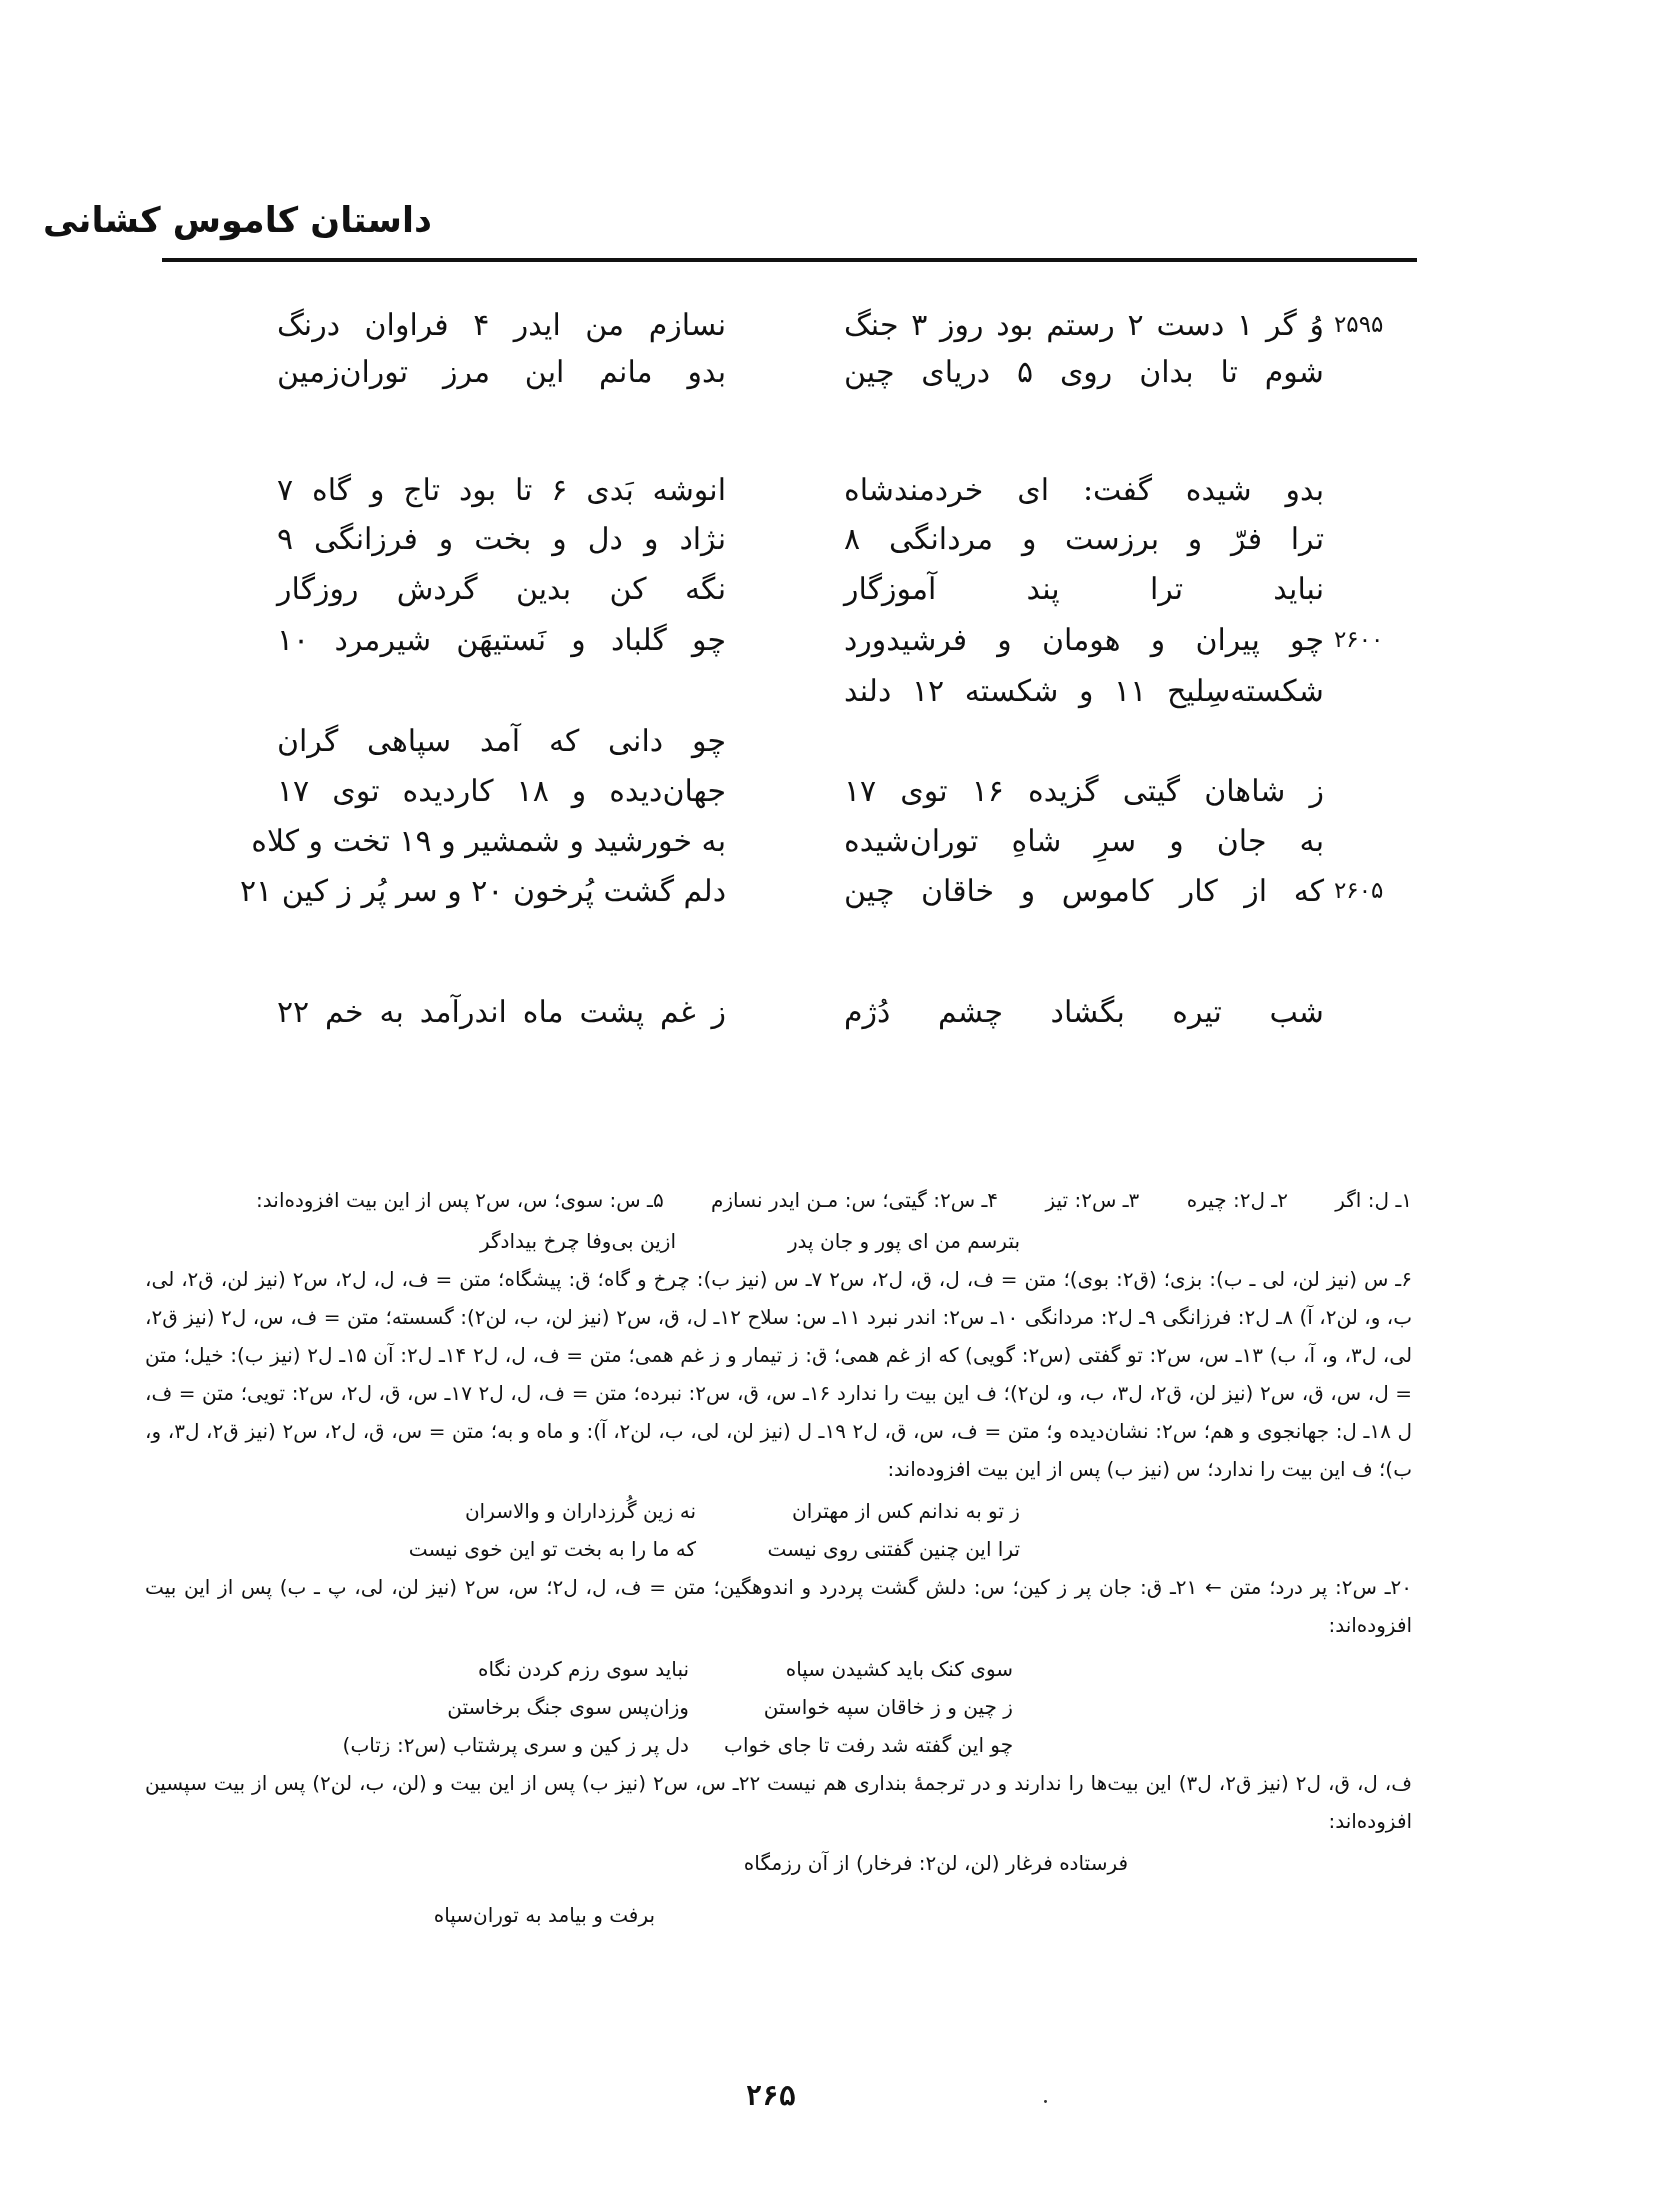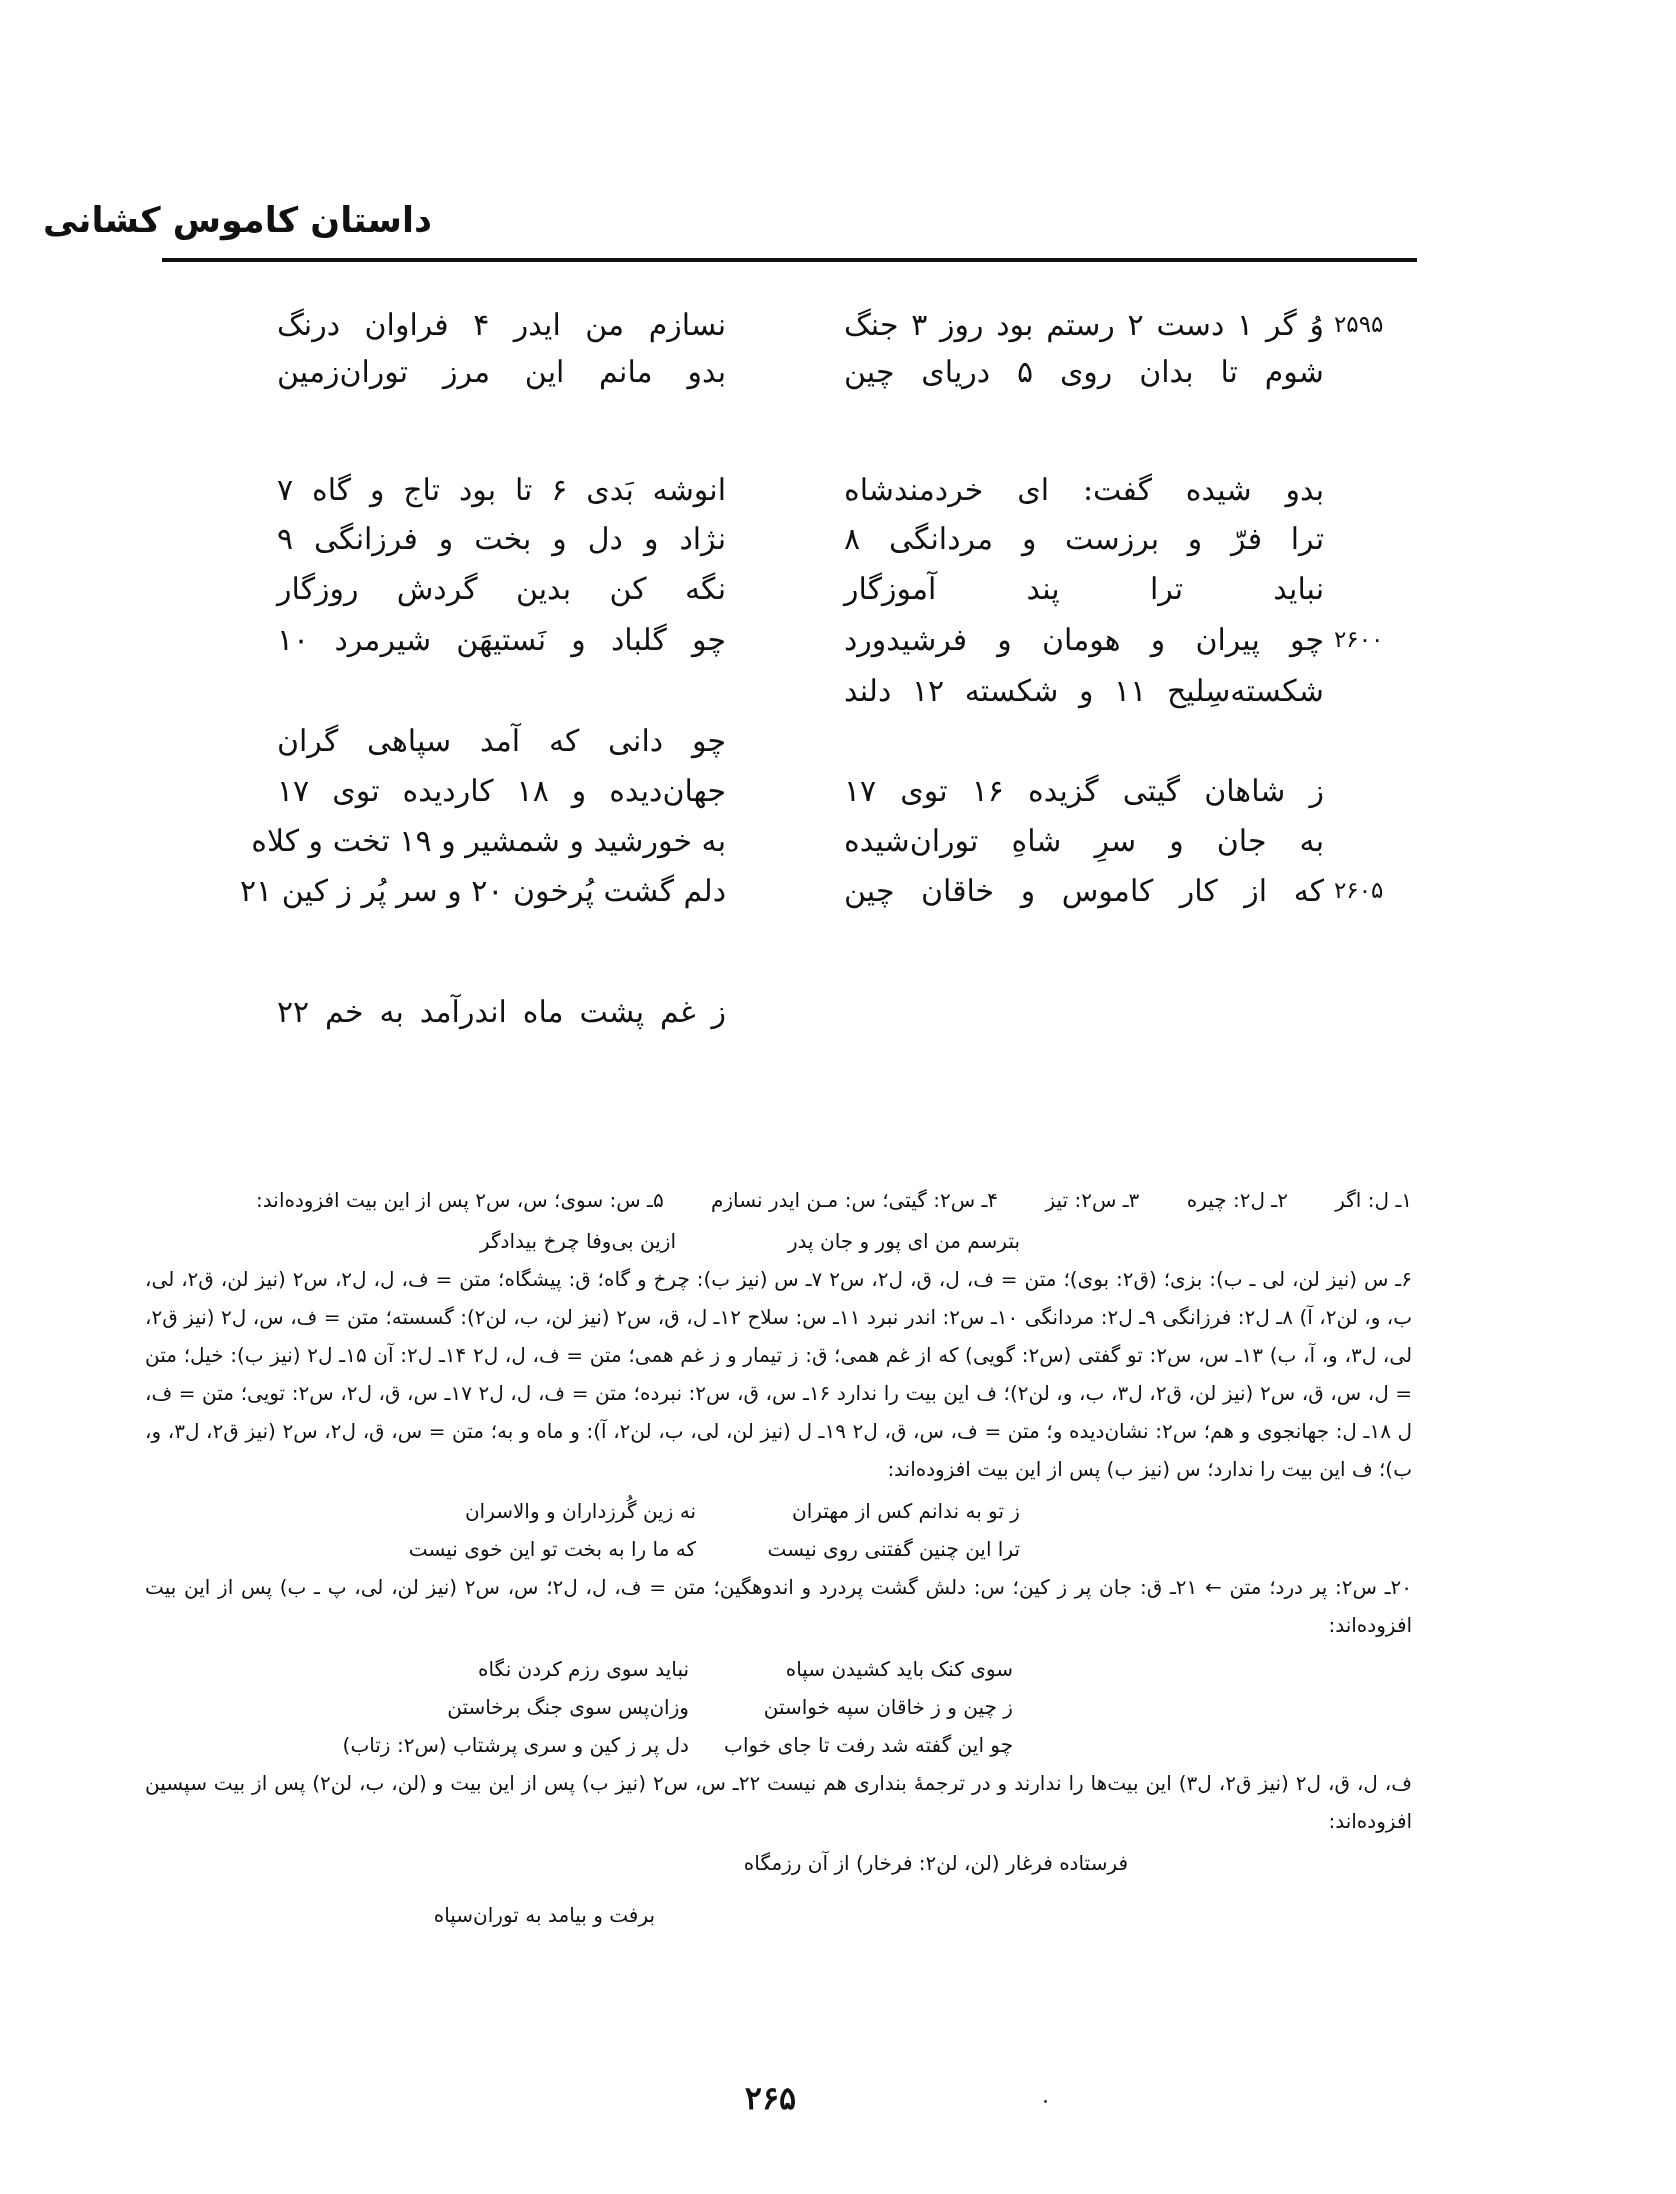--- a/index.html
+++ b/index.html
@@ -12,21 +12,21 @@
   .hem-r { left:844px; width:480px; }
   .hem-l { left:277px; width:449px; }
   .vnum { position:absolute; left:1334px; width:68px; top:0; font-size:23px; line-height:47px; text-align:left; direction:ltr; font-family:"DejaVu Sans", sans-serif; }
   .foot { position:absolute; left:145px; width:1267px; direction:rtl; font-size:20px; line-height:38px; font-family:"DejaVu Sans", sans-serif; }
   .foot p { margin:0; text-align:justify; }
   .foot .gap { display:inline-block; width:41px; }
   .couplet { position:relative; height:38px; }
   .couplet span { position:absolute; top:0; white-space:nowrap; }
   .couplet .cr { right:236px; width:351px; text-align:right; }
   .couplet .cl { right:676px; width:378px; text-align:right; }
-  .pagenum { left:703px; top:2079px; width:135px; text-align:center; font-size:32px; font-weight:bold; font-family:Liberation Sans, sans-serif; }
+  .pagenum { left:703px; top:2079px; width:135px; text-align:center; font-size:28px; font-weight:bold; font-family:Liberation Mono, monospace; }
   .speck { left:1044px; top:2100px; width:2.7px; height:2.7px; background:#333; border-radius:1.4px; }
 </style>
 </head>
 <body>
 
 <div class="abs title">داستان کاموس کشانی</div>
 <div class="abs rule"></div>
 
 <div>
   <div class="verse-row" style="top:301px">
@@ -77,20 +77,21 @@
     <span class="hem hem-r">به جان و سرِ شاهِ توران‌شیده</span>
     <span class="hem hem-l">به خورشید و شمشیر و ۱۹ تخت و کلاه</span>
   </div>
   <div class="verse-row" style="top:867px">
     <span class="vnum">۲۶۰۵</span>
     <span class="hem hem-r">که از کار کاموس و خاقان چین</span>
     <span class="hem hem-l">دلم گشت پُرخون ۲۰ و سر پُر ز کین ۲۱</span>
   </div>
   <div class="verse-row" style="top:988px">
     <span class="vnum"></span>
+    <span class="hem hem-r">شب تیره بگشاد چشم دُژم</span>
     <span class="hem hem-l">ز غم پشت ماه اندرآمد به خم ۲۲</span>
   </div>
 </div>
 
 <div class="foot" style="top:1181px">
   <p>
     <span>۱ـ ل: اگر</span><span class="gap"></span>
     <span>۲ـ ل۲: چیره</span><span class="gap"></span>
     <span>۳ـ س۲: تیز</span><span class="gap"></span>
     <span>۴ـ س۲: گیتی؛ س: مـن ایدر نسازم</span><span class="gap"></span>

